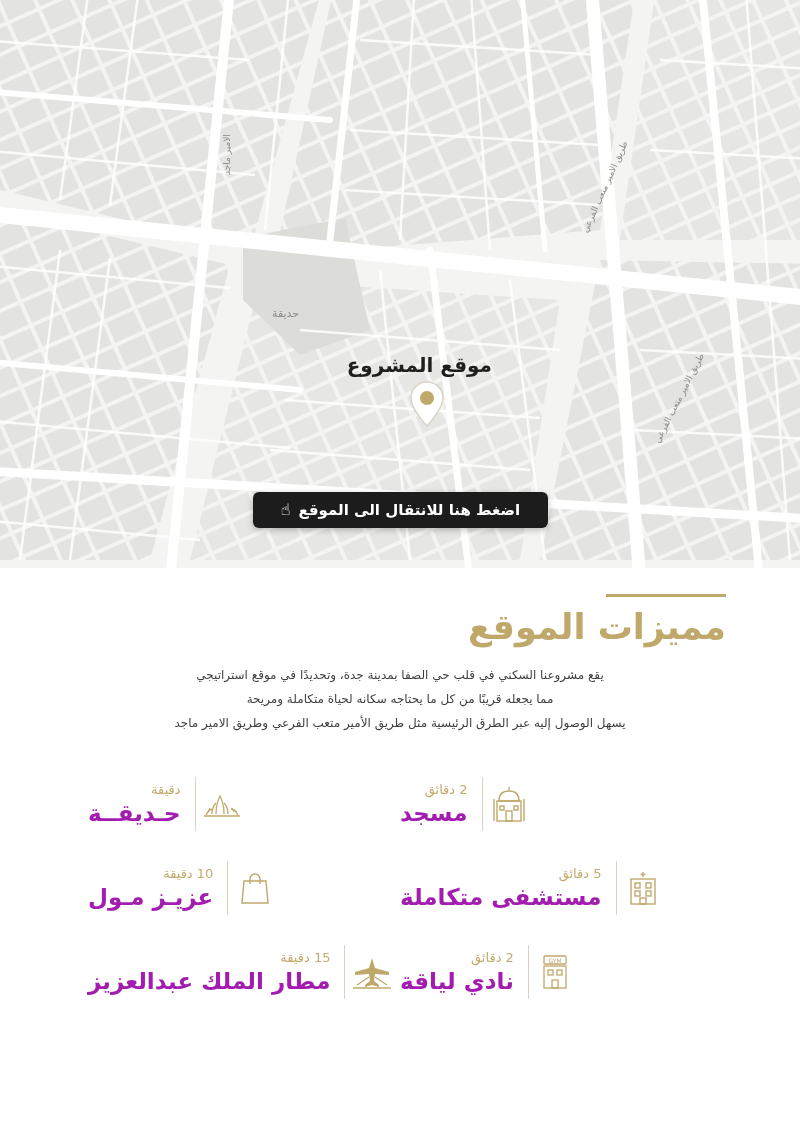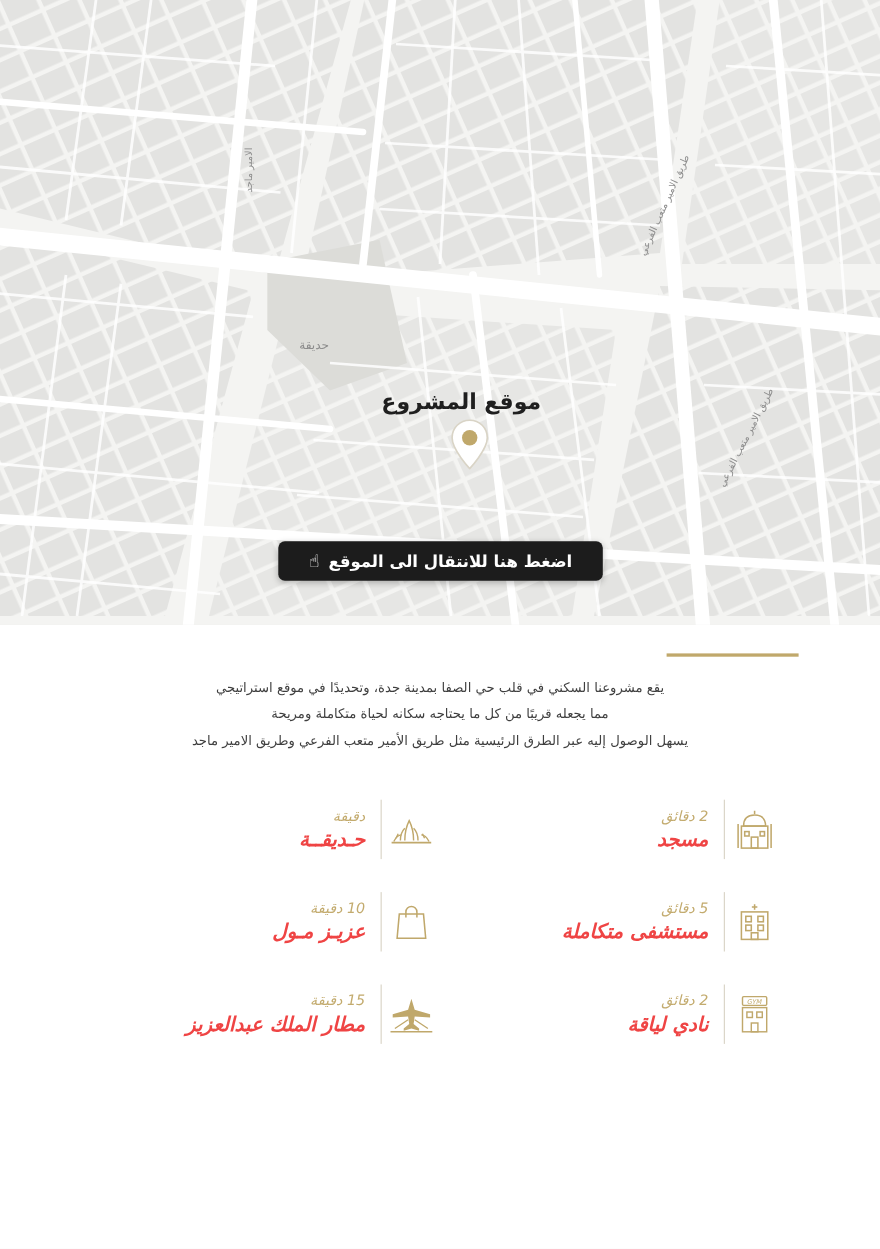--- a/index.html
+++ b/index.html
@@ -132,23 +132,22 @@
     display: grid;
     grid-template-columns: 1fr 1fr;
     row-gap: 30px;
     column-gap: 0px;
     padding: 0 48px;
   }
   .feature {
     display: flex;
     flex-direction: row;
     align-items: center;
-    justify-content: flex-start;
+    justify-content: flex-end;
     gap: 12px;
-    font-style: italic;
   }
   .feature-icon {
     width: 54px;
     height: 54px;
     flex: 0 0 54px;
     border-left: 1px solid #d8d2c4;
     display: flex;
     align-items: center;
     justify-content: center;
     color: #c0a86b;
@@ -156,22 +155,22 @@
   .feature-text {
     text-align: right;
     padding-right: 2px;
   }
   .feature-time {
     color: #c3ab6e;
     font-size: 13px;
     margin-bottom: 3px;
   }
   .feature-name {
-    color: #ef4444;
-    font-size: 18px;
+    color: #a21caf;
+    font-size: 23px;
     font-weight: bold;
     letter-spacing: 1px;
     white-space: nowrap;
   }
 </style>
 </head>
 <body>
 
 <div id="page">
 
@@ -260,20 +259,21 @@
     <div class="cta">
       <span>اضغط هنا للانتقال الى الموقع</span>
       <span class="hand">☝</span>
     </div>
   </div>
 
   <div class="content">
 
     <div class="title-block">
       <div class="title-rule"></div>
+      <div class="section-title">مميزات الموقع</div>
     </div>
 
     <div class="paragraph">
       <div>يقع مشروعنا السكني في قلب حي الصفا بمدينة جدة، وتحديدًا في موقع استراتيجي</div>
       <div>مما يجعله قريبًا من كل ما يحتاجه سكانه لحياة متكاملة ومريحة</div>
       <div>يسهل الوصول إليه عبر الطرق الرئيسية مثل طريق الأمير متعب الفرعي وطريق الامير ماجد</div>
     </div>
 
     <div class="features">
 

